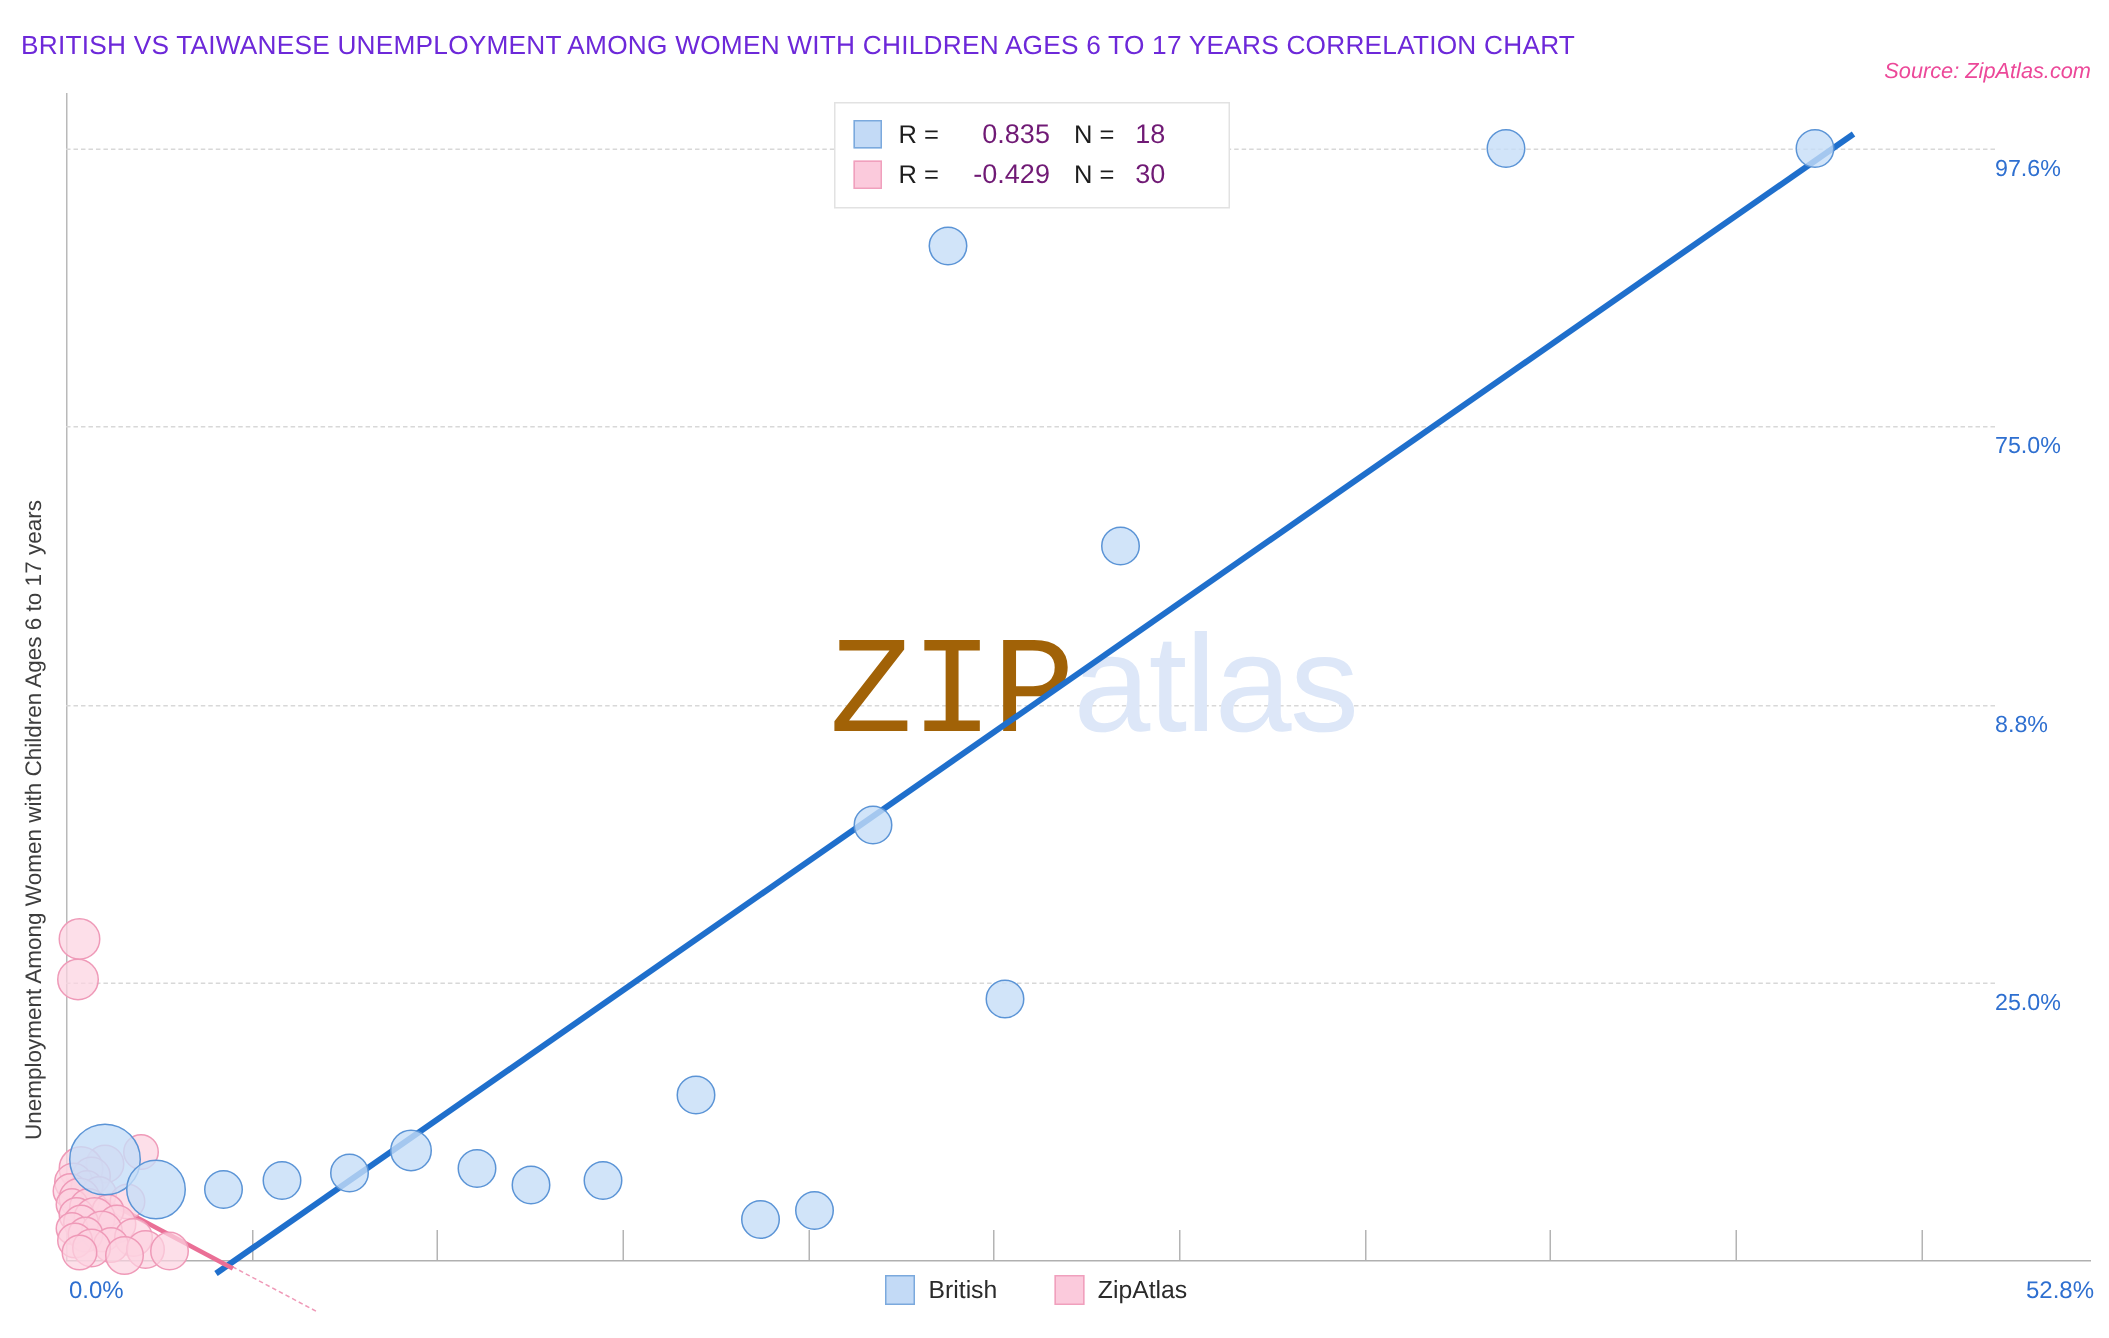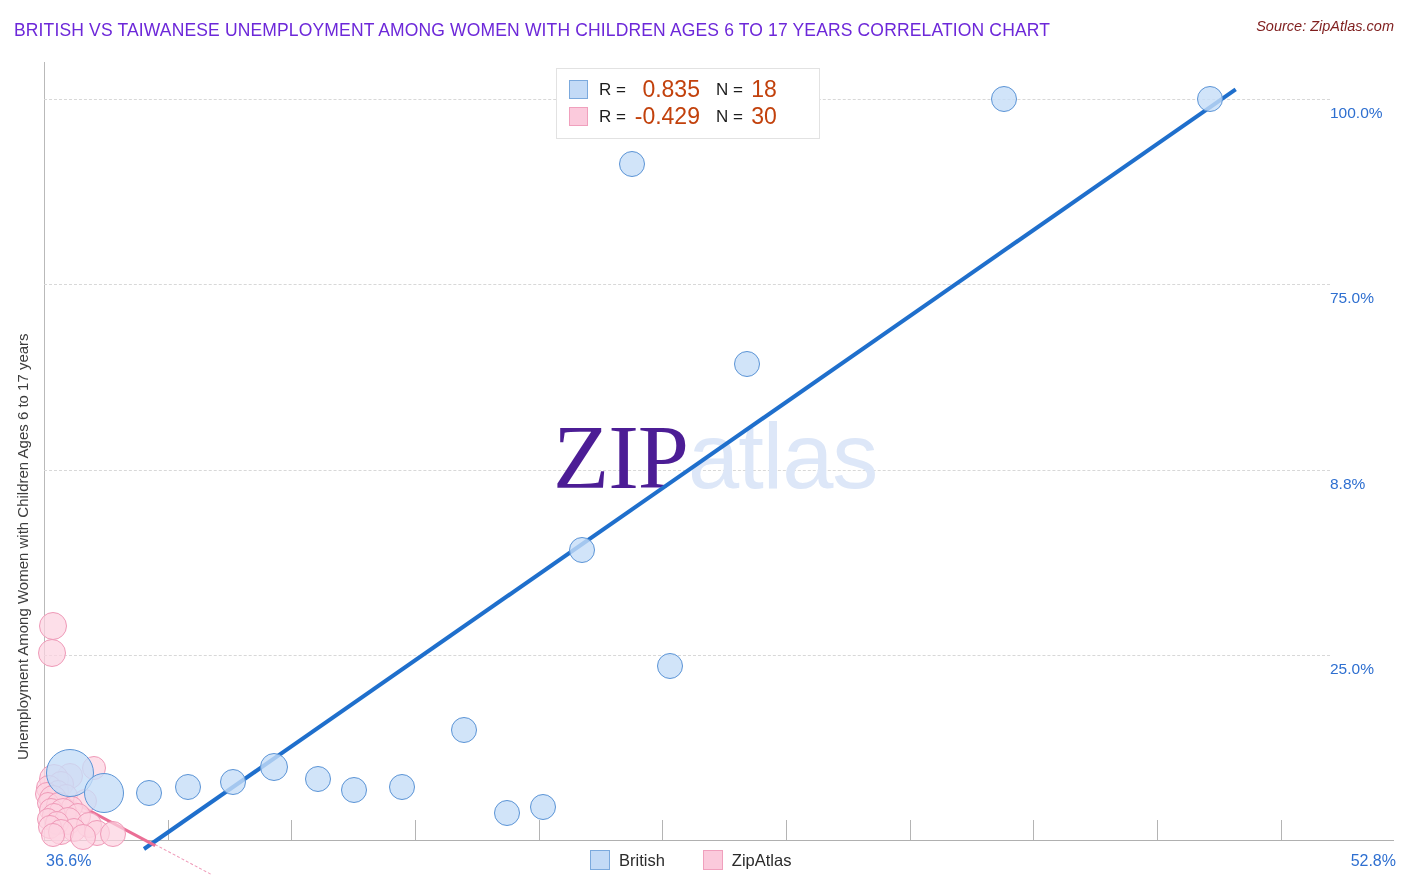--- a/index.html
+++ b/index.html
@@ -26,24 +26,24 @@
     top: 20px;
     font-size: 17.5px;
     letter-spacing: 0.15px;
     color: #6d28d9;
     font-weight: 400;
     white-space: nowrap;
   }
   .source-note {
     position: absolute;
     right: 12px;
-    top: 18px;
+    top: 40px;
     font-size: 14.5px;
     font-style: italic;
-    color: #7f1d1d;
+    color: #ec4899;
     white-space: nowrap;
   }
   
   .y-axis-title {
     position: absolute;
     left: 0px;
     top: 0px;
     width: 680px;
     transform: rotate(-90deg);
     transform-origin: 0 0;
@@ -118,22 +118,22 @@
     position: absolute;
     left: 553px;
     top: 404px;
     font-size: 92px;
     letter-spacing: -1px;
     user-select: none;
     pointer-events: none;
     white-space: nowrap;
   }
   .wm-zip {
-    font-family: Liberation Serif, serif;
-    color: #4c1d95;
+    font-family: Liberation Mono, monospace;
+    color: #a16207;
   }
   .wm-atlas {
     font-family: "Liberation Sans", sans-serif;
     color: #dde7f8;
   }
 
   
   .pt {
     position: absolute;
     border-radius: 50%;
@@ -178,21 +178,21 @@
   .swatch {
     width: 19px;
     height: 19px;
     box-sizing: border-box;
     margin-right: 11px;
     flex: none;
   }
   .sw-blue { background: #c3daf6; border: 1px solid #7ba9dd; }
   .sw-pink { background: #fbcadc; border: 1px solid #f0a0bd; }
   .st-lbl { font-size: 17px; color: #1d1d1d; }
-  .st-val { font-size: 23px; color: #c2410c; }
+  .st-val { font-size: 18px; color: #701a75; }
   .rv { width: 74px; text-align: right; display: inline-block; margin-right: 16px;}
   .nv { width: 34px; text-align: right; display: inline-block; }
 
   
   .bottom-legend {
     position: absolute;
     left: 590px;
     top: 850px;
     display: flex;
     align-items: center;
@@ -293,23 +293,23 @@
         <div class="pt pt-blue" style="width: 26px; height: 26px; left: 690.013px; top: 288.568px;"></div>
         <div class="pt pt-blue" style="width: 26px; height: 26px; left: 947.213px; top: 24.0476px;"></div>
         <div class="pt pt-blue" style="width: 26px; height: 26px; left: 1152.97px; top: 24.0476px;"></div>
       </div>
   </div>
 
   <div id="ylabels">
       <div class="ylabel" style="left: 1330px; top: 659.762px; text-align: center;">25.0%</div>
       <div class="ylabel" style="left: 1330px; top: 474.524px;">8.8%</div>
       <div class="ylabel" style="left: 1330px; top: 289.286px;">75.0%</div>
-      <div class="ylabel" style="left: 1330px; top: 104.048px;">100.0%</div>
-    </div>
-  <div class="xlabel-left">36.6%</div>
+      <div class="ylabel" style="left: 1330px; top: 104.048px;">97.6%</div>
+    </div>
+  <div class="xlabel-left">0.0%</div>
   <div class="xlabel-right">52.8%</div>
 
   <div class="stats-box">
     <div class="stats-row">
       <span class="swatch sw-blue"></span>
       <span class="st-lbl">R =</span>
       <span class="st-val rv">0.835</span>
       <span class="st-lbl">N =</span>
       <span class="st-val nv">18</span>
     </div>

